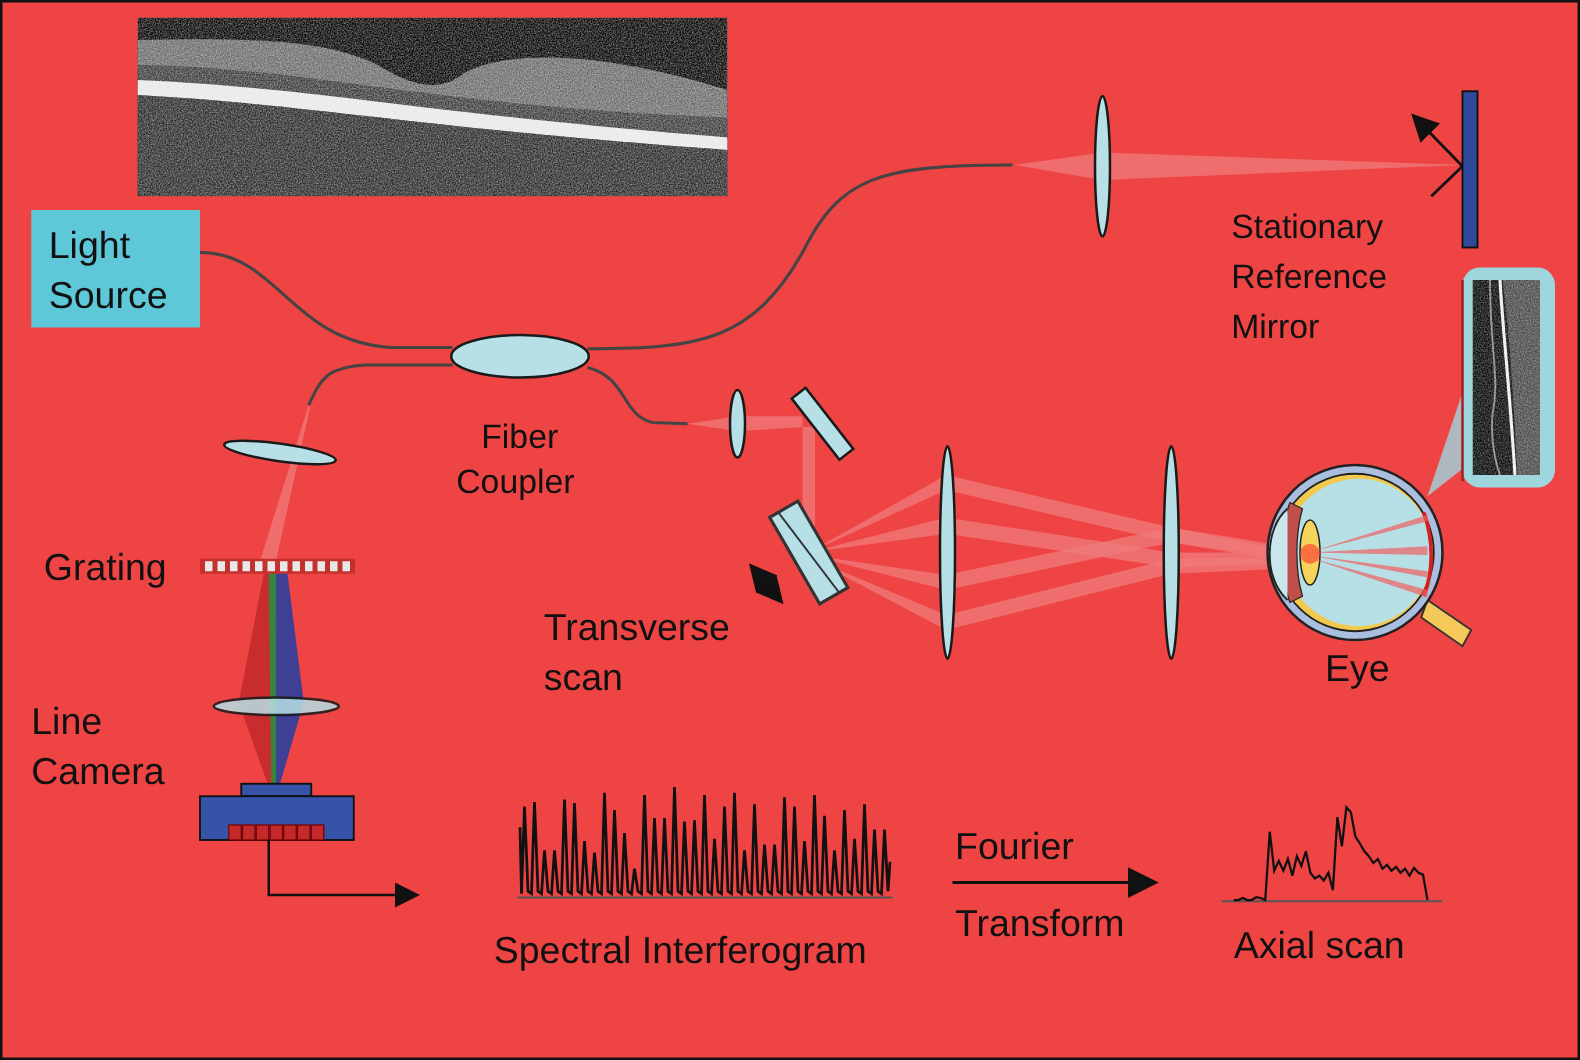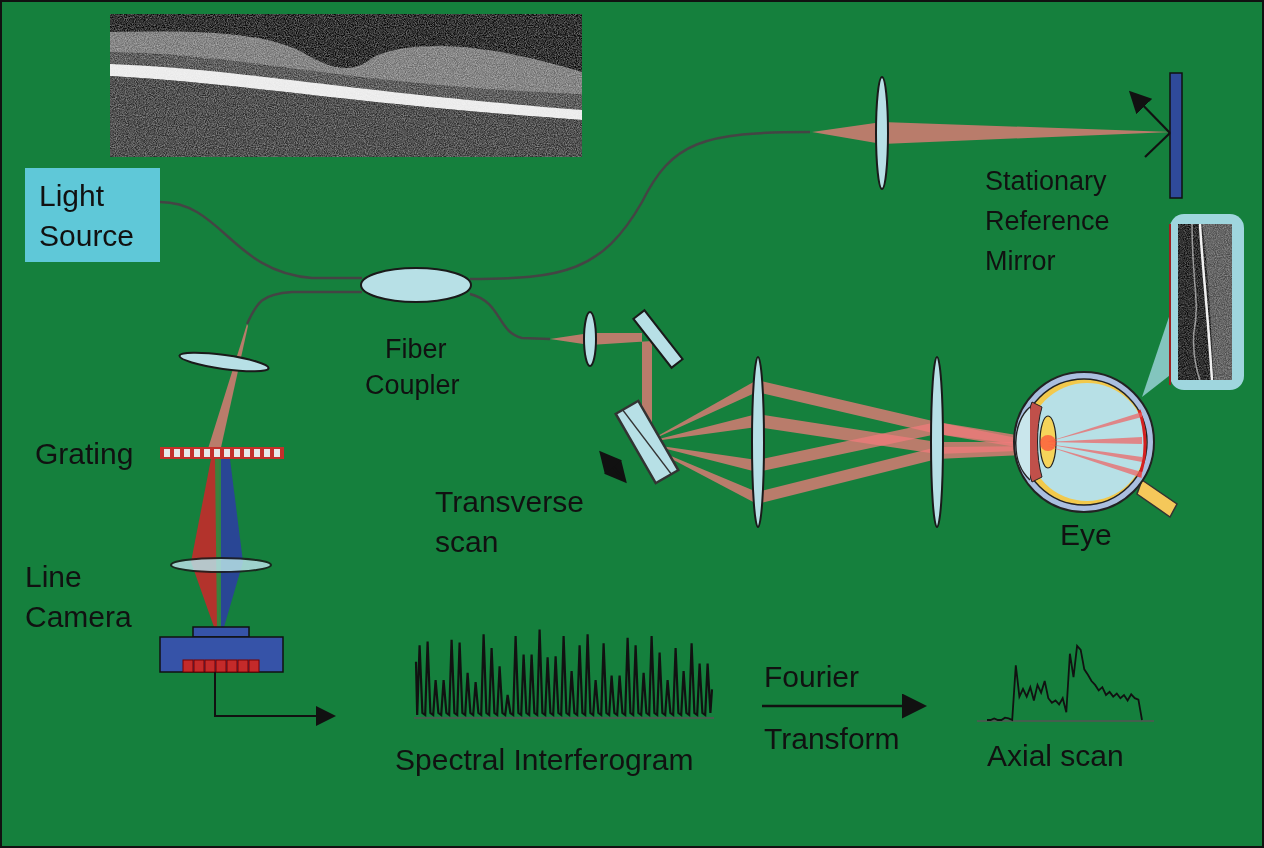--- a/index.html
+++ b/index.html
@@ -1,17 +1,17 @@
 <!DOCTYPE html>
 <html><head>
 <meta charset="utf-8">
 <style>
   html, body { margin:0; padding:0; background:#fff; }
   body { width:1264px; height:848px; overflow:hidden; position:relative; font-family:"Liberation Sans", sans-serif; }
-  #frame { position:absolute; left:0; top:0; width:1260px; height:844px; border:2px solid #111; background:#15803d; }
+  #frame { position:absolute; left:0; top:0; width:1260px; height:844px; border:2px solid #111; background:#ef4444; }
   svg { position:absolute; left:0; top:0; }
   .lbl { font-family:"Liberation Sans", sans-serif; font-size:30px; fill:#111; }
   .lbl-sm { font-family:"Liberation Sans", sans-serif; font-size:27px; fill:#111; }
   .fiber { fill:none; stroke:#444; stroke-width:2.5; }
   .lens { fill:#b7e0e6; stroke:#1a1a1a; stroke-width:2; }
   .beam { fill:#f07b7b; opacity:0.75; }
 </style>
 </head>
 <body>
 

